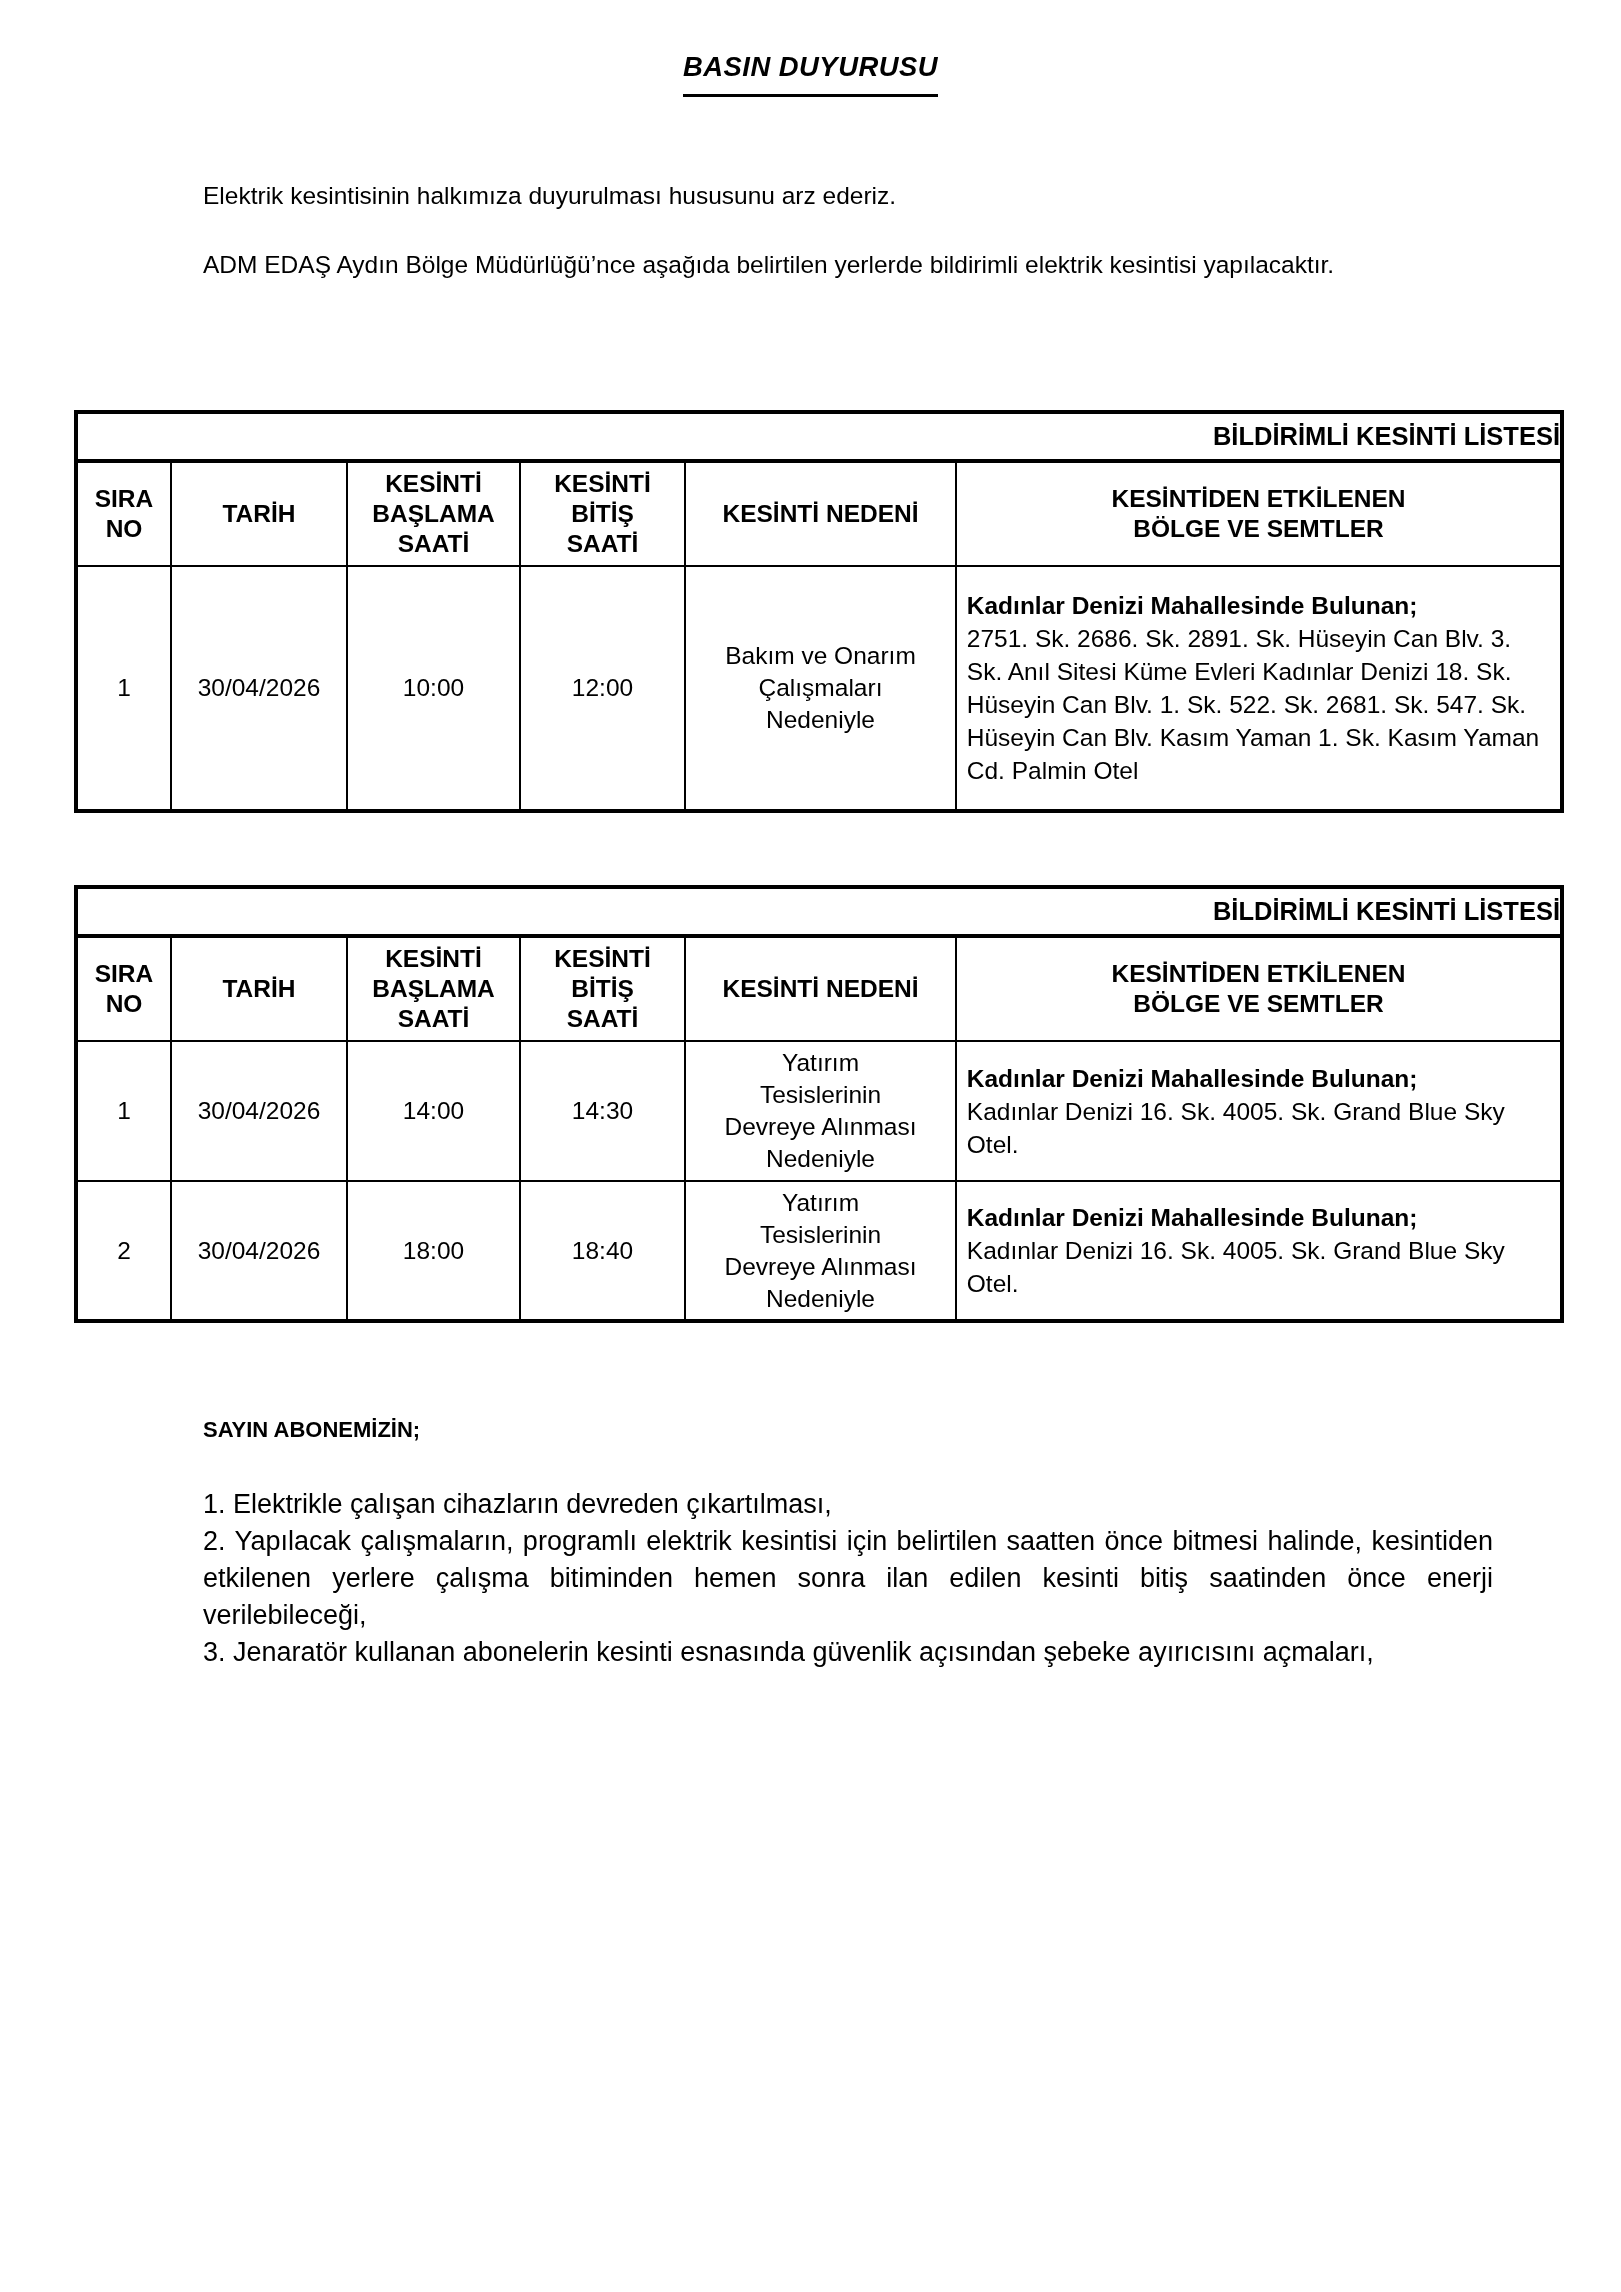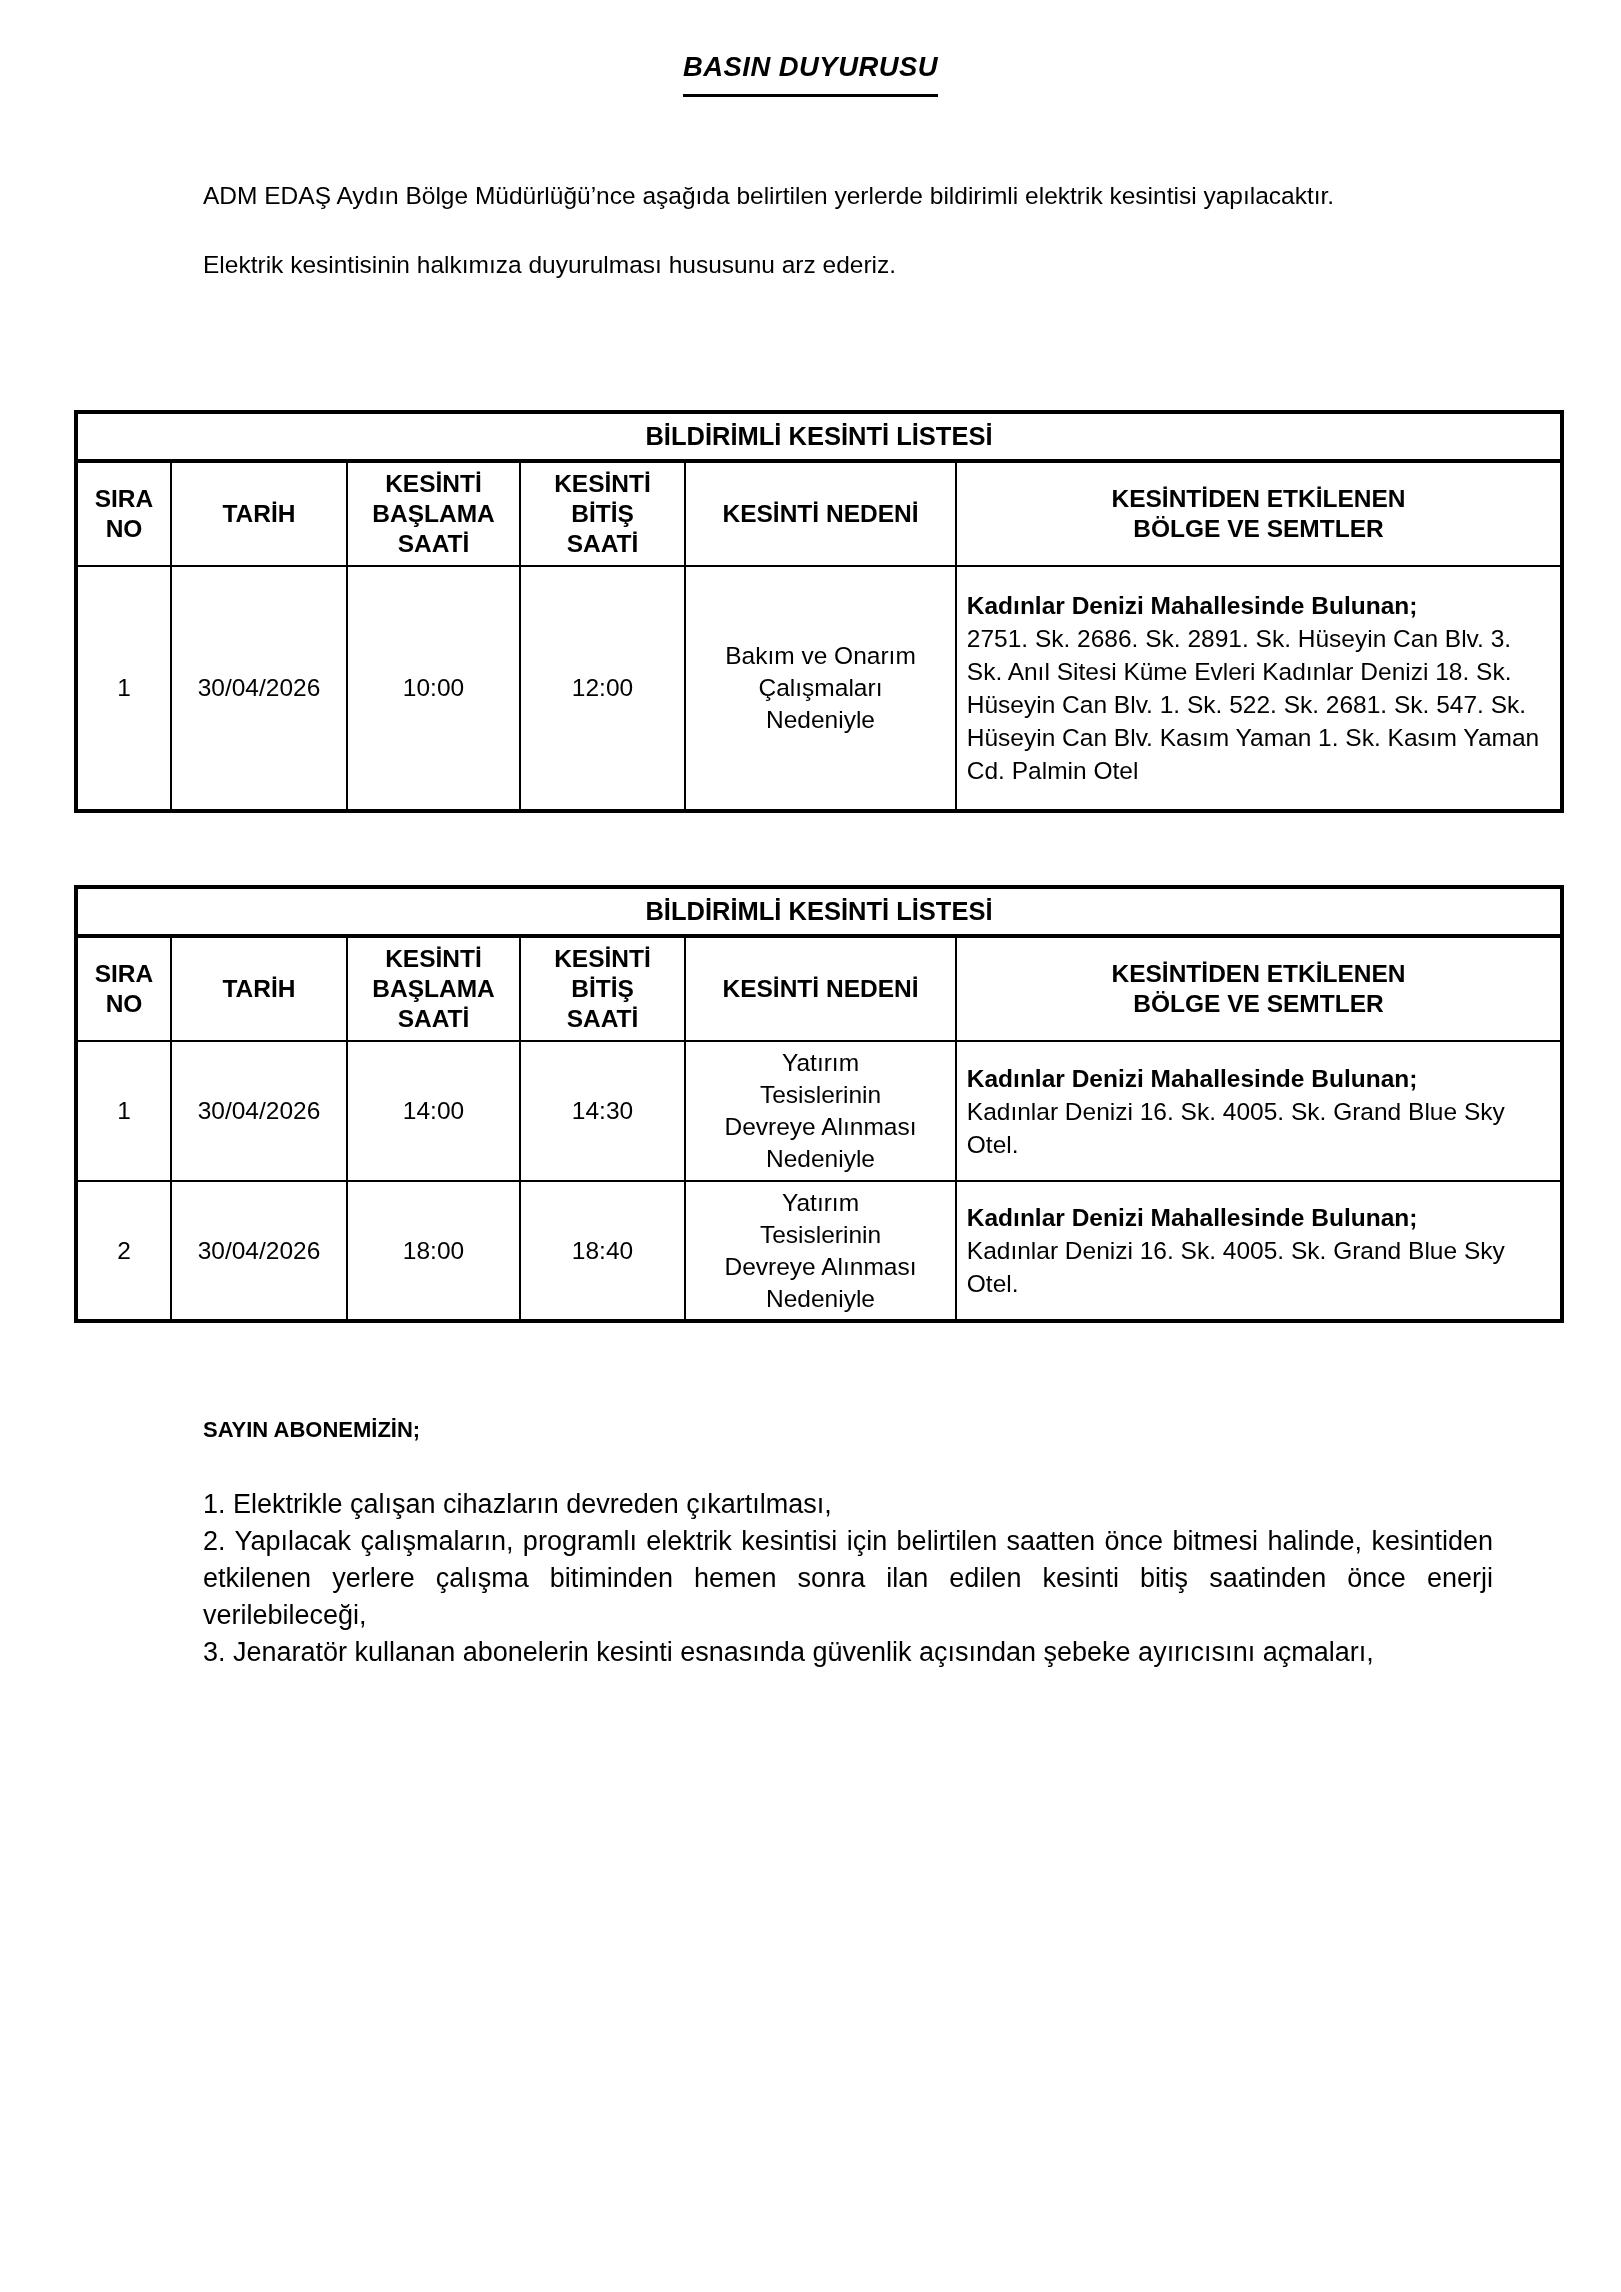--- a/index.html
+++ b/index.html
@@ -22,21 +22,21 @@
   .intro p { font-size:24.5px; line-height:34px; text-align:justify; }
   .intro p + p { margin-top:35px; text-align:left; }
 
   
   .outage-table { position:absolute; left:74px; border-collapse:collapse; table-layout:fixed; width:1486px; }
   .outage-table.t1 { top:410px; }
   .outage-table.t2 { top:885px; }
   .outage-table, .outage-table td, .outage-table th { border:2px solid #000; }
   .outage-table { border:4.9px solid #000; }
   .outage-table .title-cell {
-    height:49px; text-align:center; vertical-align:middle;
+    height:49px; text-align:right; vertical-align:middle;
     font-size:25.5px; font-weight:bold; border-bottom:4.9px solid #000;
   }
   .outage-table th {
     height:105px; text-align:center; vertical-align:middle;
     font-size:24.5px; font-weight:bold; white-space:pre-line; line-height:30px;
   }
   .outage-table td { font-size:24.5px; vertical-align:middle; }
   .t1 tr.data-row td { height:245px; }
   .t2 tr.data-row td { height:140px; }
   .outage-table td.center { text-align:center; }
@@ -51,22 +51,22 @@
   .notices p .b { font-weight:bold; }
 </style>
 </head>
 <body>
 
 <div class="doc-title">
   <span class="underlined">BASIN DUYURUSU</span>
 </div>
 
 <div class="intro">
+  <p>Elektrik kesintisinin halkımıza duyurulması hususunu arz ederiz.</p>
   <p>ADM EDAŞ Aydın Bölge Müdürlüğü’nce aşağıda belirtilen yerlerde bildirimli elektrik kesintisi yapılacaktır.</p>
-  <p>Elektrik kesintisinin halkımıza duyurulması hususunu arz ederiz.</p>
 </div>
 
 <table class="outage-table t1">
   <colgroup>
     <col style="width:95px">
       <col style="width:176px">
       <col style="width:173px">
     <col style="width:165px">
       <col style="width:271px">
       <col style="width:606px">

